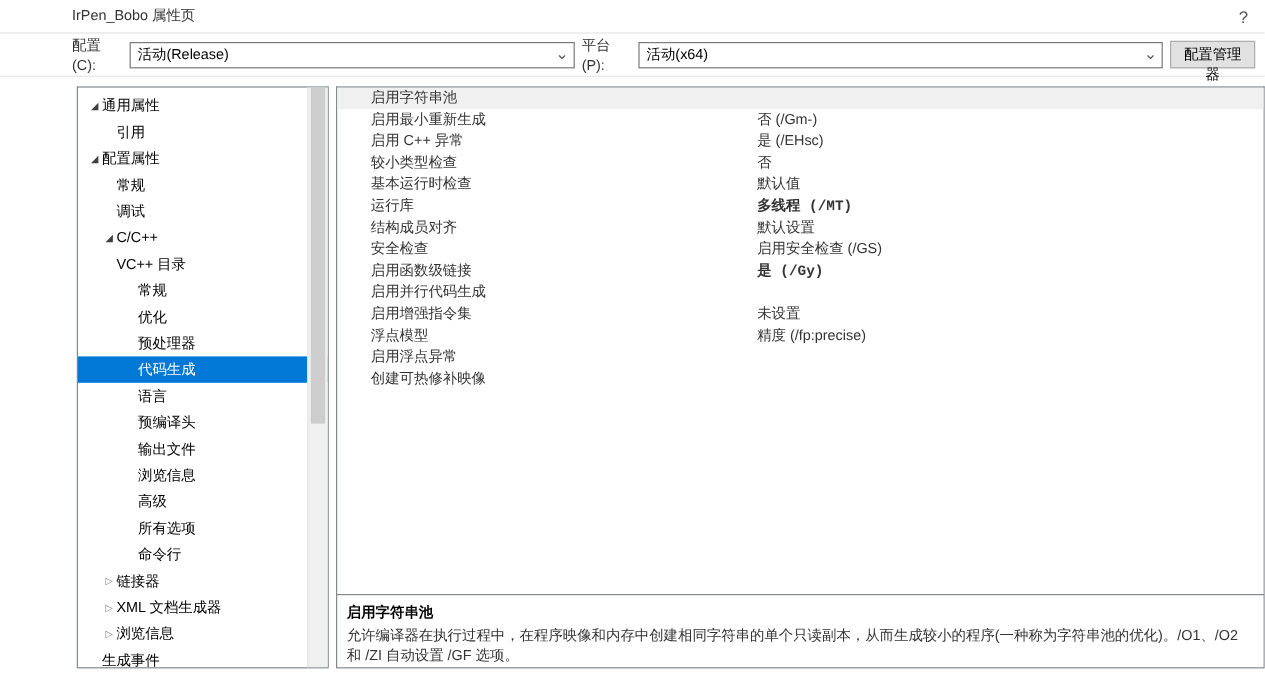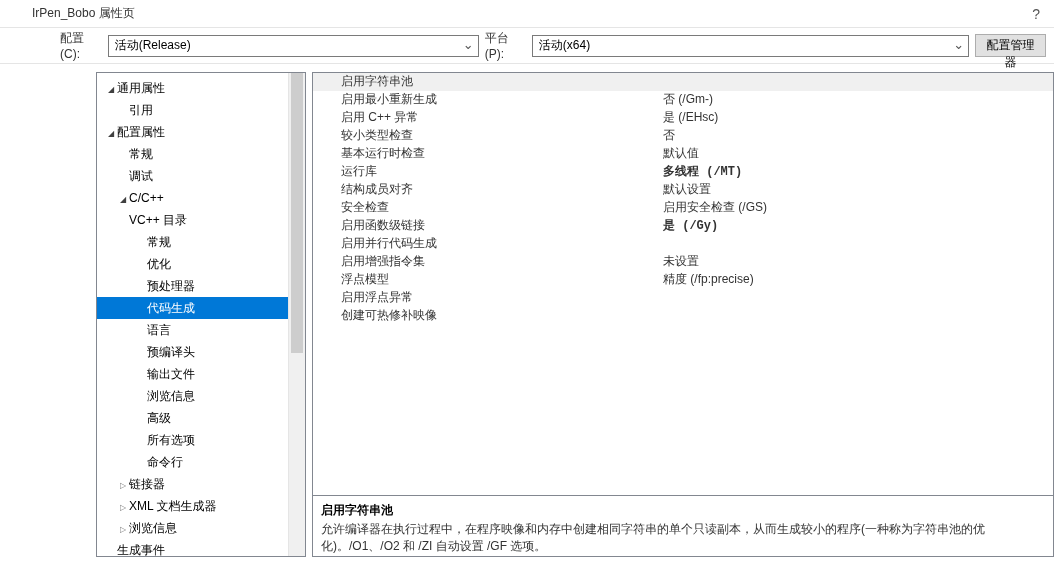--- a/index.html
+++ b/index.html
@@ -1,30 +1,30 @@
 <!DOCTYPE html>
 <html><head>
   <meta charset="utf-8">
   <style>
     * { box-sizing: border-box; margin: 0; padding: 0; font-family: "Microsoft YaHei", "Segoe UI", sans-serif; font-size: 12px; }
     body { background: #fff; width: 1054px; height: 565px; overflow: hidden; position: relative; }
     
-    .title-bar { height: 28px; padding: 4px 8px 4px 32px; border-bottom: 1px solid #e5e5e5; display: flex; align-items: center; justify-content: space-between; }
+    .title-bar { height: 28px; padding: 4px 8px 4px 60px; border-bottom: 1px solid #e5e5e5; display: flex; align-items: center; justify-content: space-between; }
     .title-text { color: #333; }
     .help-icon { color: #555; font-size: 14px; padding: 0 6px; }
     
     .toolbar { height: 36px; padding: 6px 8px 6px 60px; display: flex; align-items: center; gap: 6px; border-bottom: 1px solid #e5e5e5; }
     .toolbar label { color: #333; }
     .dropdown { height: 22px; border: 1px solid #7a7a7a; background: #fff; padding: 2px 20px 2px 6px; position: relative; display: flex; align-items: center; }
     .dropdown::after { content: "⌄"; position: absolute; right: 4px; top: 1px; color: #555; font-size: 13px; }
     .dropdown.config { width: 390px; }
     .dropdown.platform { width: 460px; }
     .config-btn { height: 23px; padding: 2px 6px; border: 1px solid #adadad; background: #e1e1e1; }
     
-    .main { display: flex; height: calc(100% - 64px); padding-left: 90px; }
+    .main { display: flex; height: calc(100% - 64px); padding-left: 58px; }
     
     .tree-panel { width: 210px; border: 1px solid #828790; margin: 8px 0 8px 6px; position: relative; background: #fff; }
     .tree-scroll { position: absolute; right: 0; top: 0; bottom: 0; width: 17px; background: #f0f0f0; border-left: 1px solid #e5e5e5; }
     .tree-thumb { position: absolute; top: 0; left: 2px; right: 2px; height: 280px; background: #cdcdcd; }
     .tree { padding: 4px 0; overflow: hidden; }
     .tree-item { display: flex; align-items: center; height: 22px; padding-left: 8px; cursor: default; white-space: nowrap; }
     .tree-item.selected { background: #0078d7; color: #fff; text-align: center; }
     .arrow { display: inline-block; width: 12px; text-align: center; color: #666; font-size: 10px; }
     .arrow.expanded::before { content: "◢"; font-size: 8px; color: #404040; }
     .arrow.collapsed::before { content: "▷"; font-size: 8px; color: #808080; }

